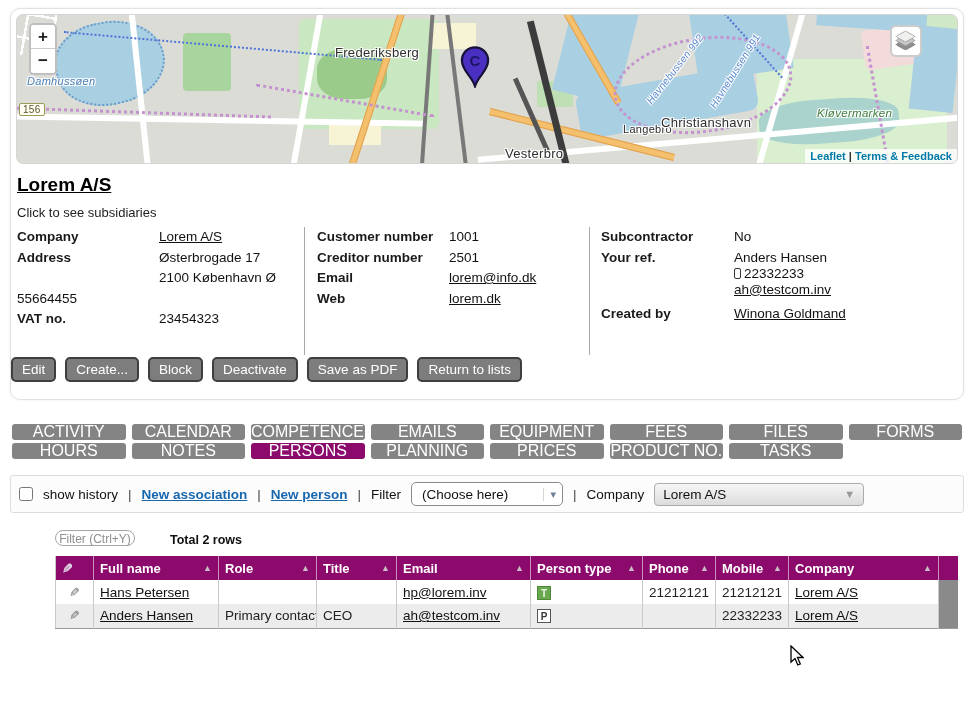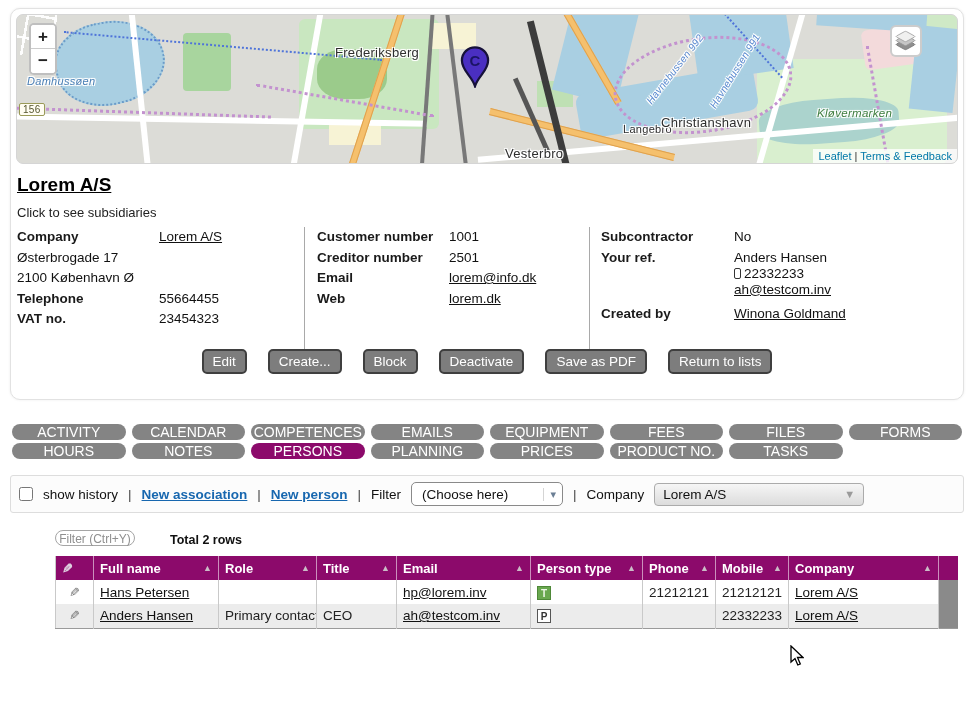--- a/index.html
+++ b/index.html
@@ -85,21 +85,21 @@
 
   .layers-ctl { position:absolute; right:35px; top:10px; width:32px; height:32px; background:#fff;
                 border:2px solid rgba(0,0,0,.2); border-radius:6px; cursor:pointer; }
   .layers-icon { position:relative; width:20px; height:22px; margin:3px auto 0; }
   .ly { position:absolute; left:2px; width:15px; height:15px; transform:scaleY(.55) rotate(45deg); border-radius:2px; }
   .ly3 { top:7px;  background:#8f8f8f; border:1px solid #777; }
   .ly2 { top:3px;  background:#c6c6c6; border:1px solid #9a9a9a; }
   .ly1 { top:-1px; background:#f0f0ef; border:1px solid #a5a5a5; }
 
   .attribution { position:absolute; right:0; bottom:0; background:rgba(255,255,255,.78); padding:1px 5px;
-                 font-size:11px; color:#333; }
+                 font-size:11px; color:#333;font-weight:bold; }
   .attribution a { color:var(--attribution-link-blue,#0078A8); text-decoration:none; }
 
   .marker-pin { position:absolute; left:442px; top:30px; }
   .marker-pin path { fill:var(--marker-indigo,#4A2FC1); stroke:#17123a; stroke-width:2.4; }
   .marker-pin text { fill:#1b1464; font-family:"Liberation Sans",sans-serif; font-weight:bold; font-size:16px; }
 
   
   .c-title { position:absolute; left:6px; top:165px; margin:0; font-size:19px; font-weight:bold;
              text-decoration:underline; color:#000; cursor:pointer; }
   .c-sub { position:absolute; left:6px; top:196px; font-size:13px; color:#222; }
@@ -118,29 +118,29 @@
   .vdiv1 { left:293px; } .vdiv2 { left:578px; }
   .ctype-badge { display:inline-block; width:15px; height:15px; background:var(--company-type-indigo,#4D13B2);
                  color:#fff; font-size:10.5px; font-weight:bold; text-align:center; line-height:15px;
                  vertical-align:1px; margin-right:5px; }
   .ref-block { line-height:16px; padding-top:2px; }
   .mobile-icon { display:inline-block; width:7px; height:11px; border:1px solid #333; border-radius:2px;
                  margin-right:3px; vertical-align:-1px; }
   .created-row { margin-top:6px; }
 
   
-  .actions { position:absolute; left:0; top:340px; width:100%; display:flex; justify-content:center; gap:21px; }
+  .actions { position:absolute; left:0; top:348px; width:100%; display:flex; justify-content:flex-start; gap:9px; }
   .act-btn { background:var(--button-gray,#7D7D7D); color:#fff; border:2px solid var(--button-border,#3F3F3F);
              border-radius:5px; font-family:inherit; font-size:13.5px; padding:2px 9px; height:25px; cursor:pointer; }
 
   
   .tabs { position:absolute; left:12px; top:424px; width:950px; }
   .tab-row { display:flex; gap:6px; margin-bottom:3px; }
-  .tab { flex:1; height:16px; line-height:16px; text-align:center; color:#fff; font-size:14px;
-         background:var(--tab-gray,#848484); border-radius:8px; cursor:pointer; white-space:nowrap; overflow:hidden; }
+  .tab { flex:1; height:16px; line-height:16px; text-align:center; color:#fff; font-size:16px;
+         background:var(--tab-gray,#848484); border-radius:3px; cursor:pointer; white-space:nowrap; overflow:hidden; }
   .tab.active { background:var(--accent-purple,#8C0A6B); }
   .tab.spacer { visibility:hidden; }
 
   
   .filterbar { position:absolute; left:10px; top:475px; width:954px; height:38px; background:#fcfcfc;
                border:1px solid #ddd; border-radius:3px; display:flex; align-items:center; gap:10px;
                padding:0 8px; font-size:13.5px; }
   .filterbar .sep { color:#444; }
   .fb-link { color:var(--link-blue,#1767AF); font-weight:bold; text-decoration:underline; }
   .fb-check { width:14px; height:14px; margin:0; }
@@ -266,27 +266,27 @@
 
     <h1 class="c-title">Lorem A/S</h1>
     <div class="c-sub">Click to see subsidiaries</div>
 
     <div class="details-col col-left">
       <div class="f-row">
         <span class="f-lbl">Company</span>
         <a class="f-link">Lorem A/S</a>
       </div>
       <div class="f-row">
+        <span class="f-lbl">Address</span>
         <span class="f-val">
           <span>Østerbrogade 17</span><br>
           <span>2100 København Ø</span>
         </span>
       </div>
       <div class="f-row">
-        <span class="f-lbl">Telephone</span>
         <span class="f-val">55664455</span>
       </div>
       <div class="f-row">
         <span class="f-lbl">VAT no.</span>
         <span class="f-val">23454323</span>
       </div>
     </div>
 
     <div class="vdiv vdiv1"></div>
 

